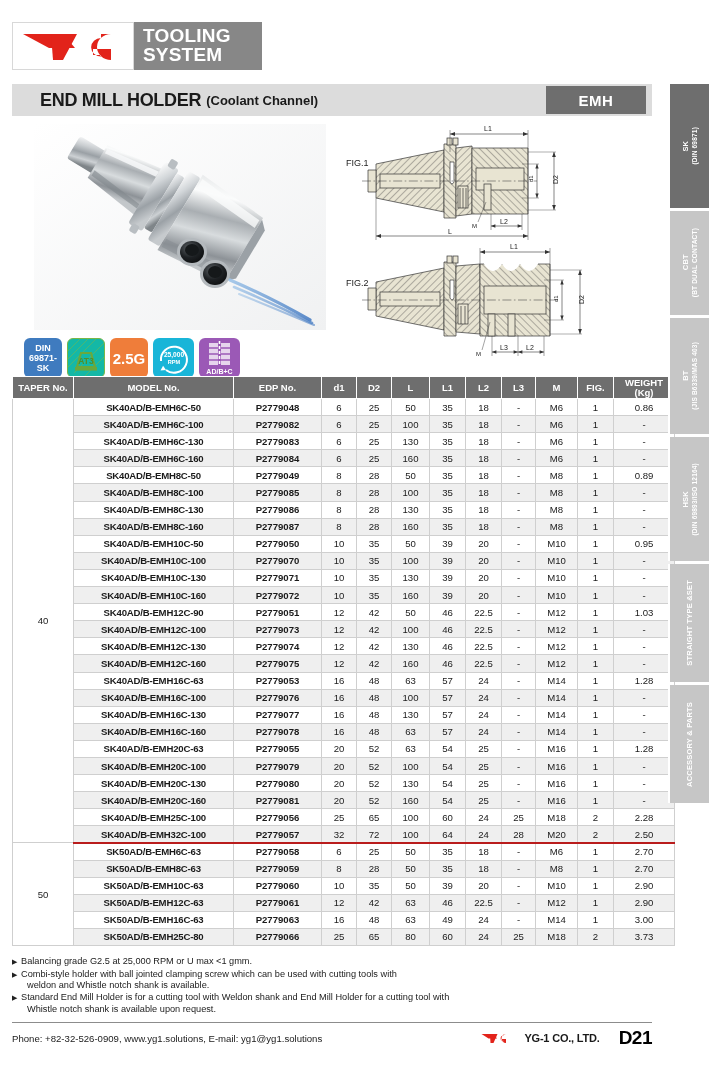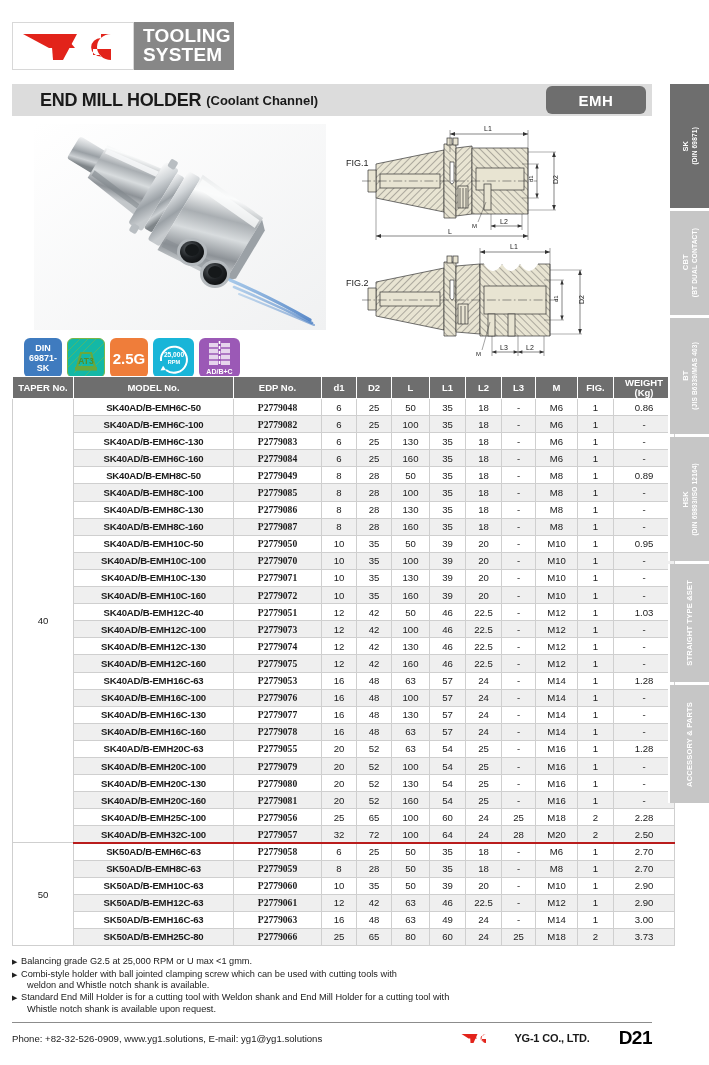--- a/index.html
+++ b/index.html
@@ -5,21 +5,21 @@
   * { box-sizing: border-box; margin: 0; padding: 0; }
   html, body {
     width: 709px; height: 1065px;
     background: #ffffff;
     font-family: "Liberation Sans", sans-serif;
     overflow: hidden;
   }
   .page { position: relative; width: 709px; height: 1065px; background:#fff; }
 
   
-  .logo-wrap { position:absolute; left:12px; top:22px; width:222px; height:48px; display:flex; }
+  .logo-wrap { position:absolute; left:12px; top:22px; width:250px; height:48px; display:flex; }
   .logo-mark {
     width:122px; height:48px; background:#fff; border:1px solid #d8d8d8;
     display:flex; align-items:center; justify-content:center;
   }
   .logo-mark svg { display:block; }
   .logo-text {
     flex:1; background:#878787; color:#fff; display:flex; flex-direction:column;
     justify-content:center; padding-left:9px; line-height:0.98;
   }
   .logo-text span { font-size:19px; font-weight:bold; letter-spacing:0.2px; }
@@ -27,21 +27,21 @@
   
   .titlebar {
     position:absolute; left:12px; top:84px; width:640px; height:32px;
     background:#dcdcdc; display:flex; align-items:center;
   }
   .titlebar .t-main { font-size:18px; font-weight:bold; color:#1a1a1a; padding-left:28px; letter-spacing:-0.3px;}
   .titlebar .t-sub  { font-size:13px; font-weight:bold; color:#1a1a1a; padding-left:5px; }
   .emh-badge {
     position:absolute; left:546px; top:86px; width:100px; height:28px;
     background:#6e6e6e; color:#fff; font-size:15px; font-weight:bold;
-    display:flex; align-items:center; justify-content:center; letter-spacing:0.5px;border-radius:6px;
+    display:flex; align-items:center; justify-content:center; letter-spacing:0.5px;
   }
 
   
   .photo { position:absolute; left:34px; top:124px; width:292px; height:206px; overflow:hidden; background:#fff; }
   .photo svg { display:block; }
 
   
   .diagrams { position:absolute; left:332px; top:122px; width:328px; height:244px; }
   .diagrams svg { display:block; }
 
@@ -66,40 +66,40 @@
   table.spec th {
     background:#6e6e6e; color:#fff; font-size:9.5px; font-weight:bold;
     height:22px; border:1px solid #fff; line-height:1.05; padding:0 1px;
   }
   table.spec td {
     border:1px solid #cfcfcf; height:17.1px; font-size:9.6px; color:#1a1a1a;
     text-align:center; padding:0 2px; white-space:nowrap;
   }
   table.spec tr.alt td { background:#efefef; }
   td.c-model { text-align:center; font-weight:bold; font-size:10px; letter-spacing:-0.2px;}
-  td.c-edp   { text-align:center; font-weight:bold; font-size:9.8px;font-family:Liberation Serif, serif; }
+  td.c-edp   { text-align:center; font-weight:bold; font-size:9.8px; }
   td.c-taper { font-size:11px; border-left:1px solid #fff; border-right:1px solid #cfcfcf; background:#fff !important; }
   tr.group-end td { border-bottom:2px solid #b91c1c;text-align:center; }
   .col-taper{width:61px}.col-model{width:160px}.col-edp{width:88px}
   .col-d1{width:35px}.col-d2{width:35px}.col-l{width:38px}
   .col-l1{width:36px}.col-l2{width:36px}.col-l3{width:34px}
   .col-m{width:42px}.col-fig{width:36px}.col-w{width:61px}
 
   
   .notes { position:absolute; left:12px; top:944px; width:620px;margin-top:12px; }
   .note { display:flex; font-size:9.2px; color:#1a1a1a; line-height:11.6px; margin-bottom:0.5px; }
   .note .tri { width:9px; flex:0 0 9px; font-size:7px; line-height:12px; color:#222; }
   .note .ntxt { flex:1; }
   .note .ntxt .cont { display:block; padding-left:6px; }
 
   
   .footer-rule { position:absolute; left:12px; top:1022px; width:640px; height:1px; background:#8c8c8c; }
   .footer { position:absolute; left:12px; top:1026px; width:640px; height:24px; display:flex; align-items:center; }
   .footer .contact { font-size:9.6px; color:#1a1a1a; }
-  .footer .right { margin-left:auto; display:flex; align-items:center; gap:23px; }
+  .footer .right { margin-left:auto; display:flex; align-items:center; gap:13px; }
   .footer .yg-logo svg { display:block; }
   .footer .coname { font-size:11px; font-weight:bold; color:#1a1a1a; letter-spacing:-0.2px; }
   .footer .pageno { font-size:19px; font-weight:bold; color:#000; margin-left:6px; letter-spacing:-0.5px;}
 
   
   .sidetabs { position:absolute; left:668px; top:84px; width:41px; }
   .stab {
     width:41px; margin-bottom:3px; background:#c6c6c6; color:#fff;
     display:flex; align-items:center; justify-content:center;
     border-left:2px solid #fff;
@@ -585,21 +585,21 @@
             <td>35</td>
             <td>160</td>
             <td>39</td>
             <td>20</td>
             <td>-</td>
             <td>M10</td>
             <td>1</td>
             <td>-</td>
           </tr>
           <tr>
-            <td class="c-model">SK40AD/B-EMH12C-40</td>
+            <td class="c-model">SK40AD/B-EMH12C-90</td>
             <td class="c-edp">P2779051</td>
             <td>12</td>
             <td>42</td>
             <td>50</td>
             <td>46</td>
             <td>22.5</td>
             <td>-</td>
             <td>M12</td>
             <td>1</td>
             <td>1.03</td>

